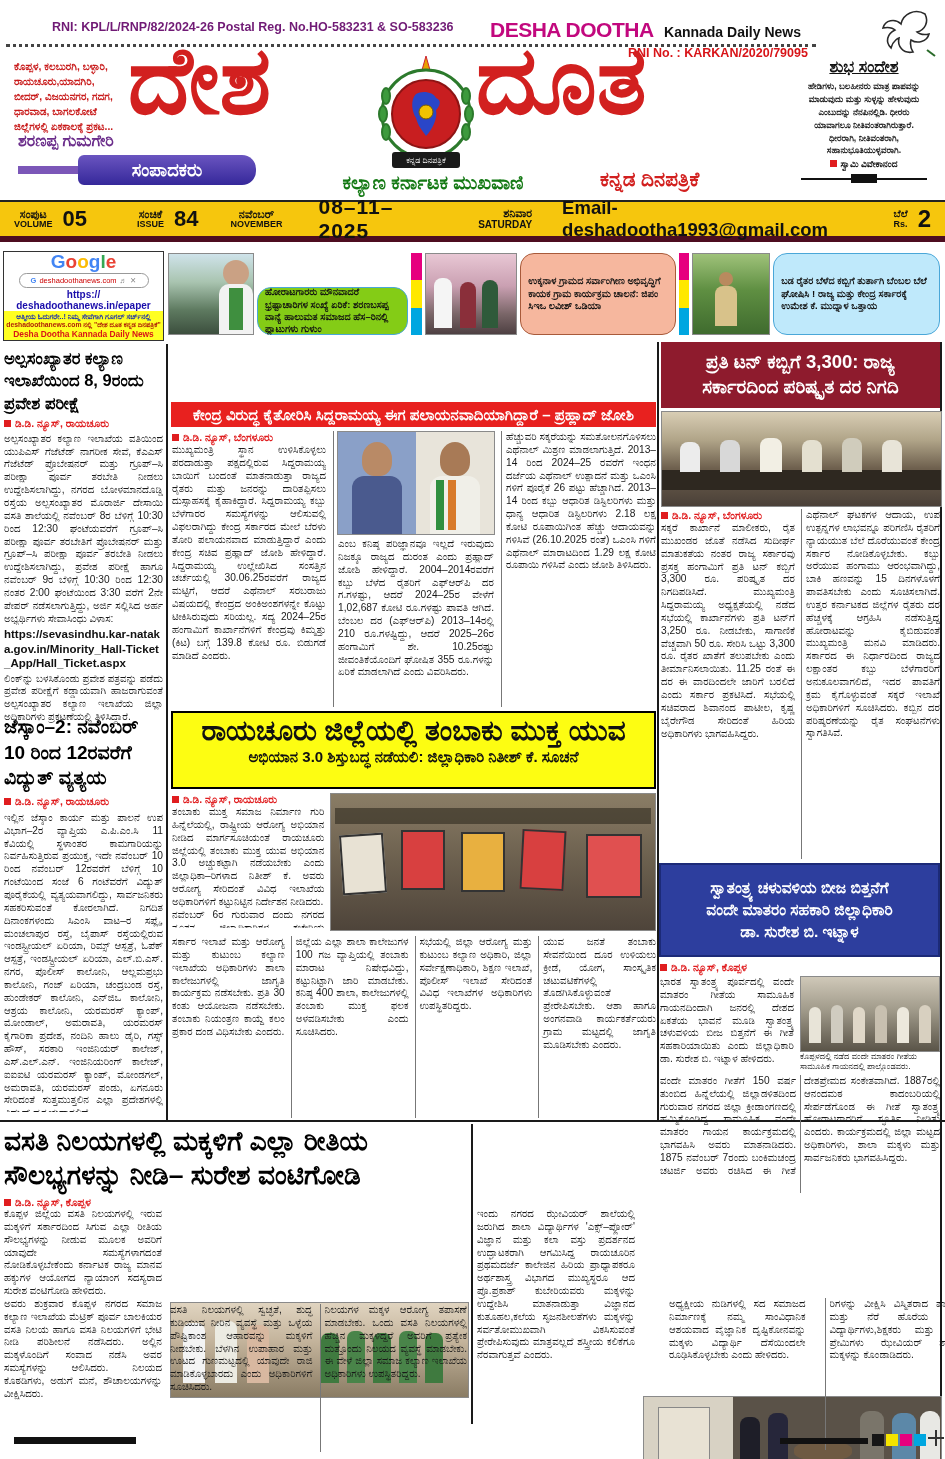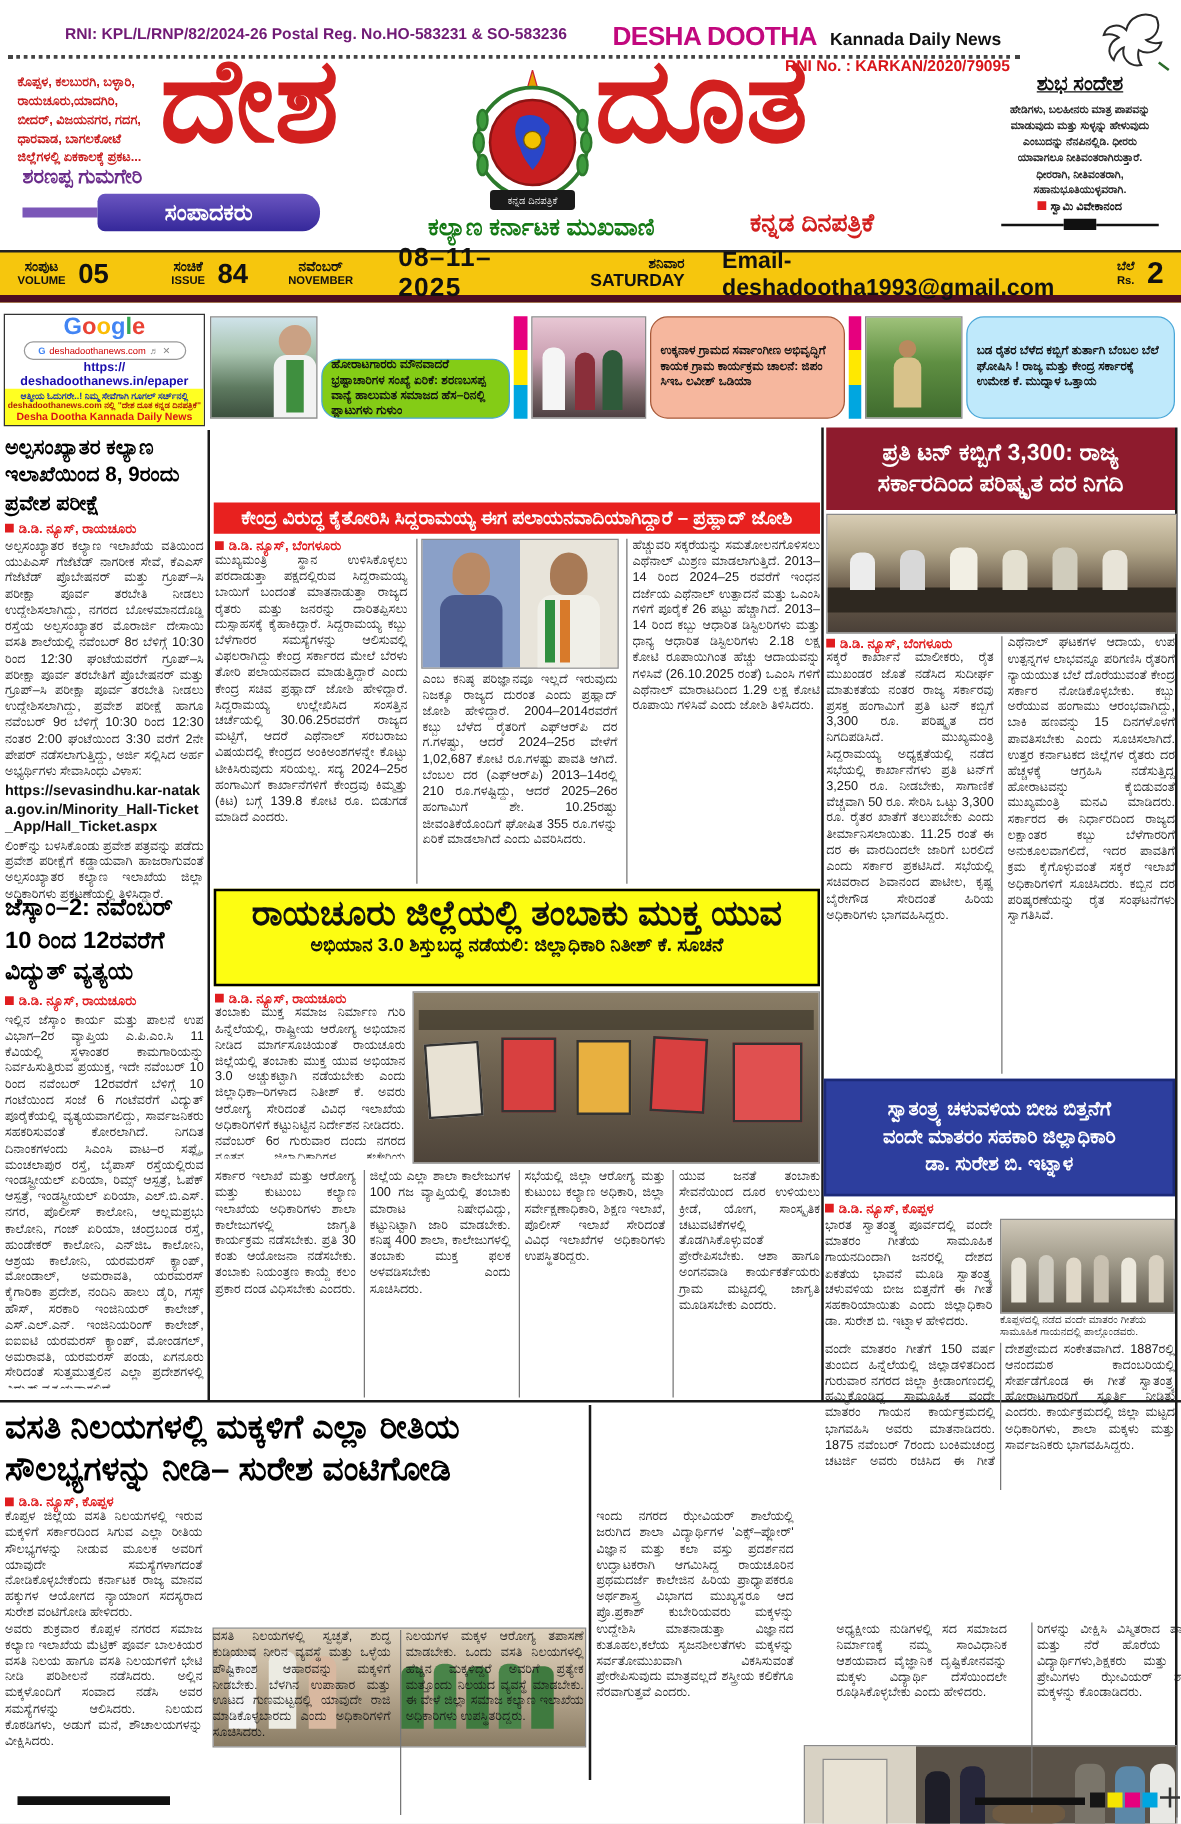--- a/index.html
+++ b/index.html
@@ -108,21 +108,21 @@
       <div style="font-size:9px;font-weight:bold;text-align:center;">ISSUE</div>
     </div>
     <div style="font-size:22px;font-weight:bold;">84</div>
     <div style="text-align:center;line-height:1.05;margin-left:22px;">
       <div style="font-size:11px;font-weight:bold;">ನವೆಂಬರ್</div>
       <div style="font-size:9px;font-weight:bold;">NOVEMBER</div>
     </div>
     <div style="font-size:21px;font-weight:bold;margin-left:26px;letter-spacing:1px;">08–11–2025</div>
     <div style="text-align:right;line-height:1.05;margin-left:26px;">
       <div style="font-size:11px;font-weight:bold;">ಶನಿವಾರ</div>
-      <div style="font-size:14px;font-weight:bold;">SATURDAY</div>
+      <div style="font-size:10px;font-weight:bold;">SATURDAY</div>
     </div>
     <div style="font-size:18.5px;font-weight:bold;margin-left:20px;">Email- deshadootha1993@gmail.com</div>
     <div style="text-align:center;line-height:1.05;margin-left:auto;">
       <div style="font-size:10px;font-weight:bold;">ಬೆಲೆ</div>
       <div style="font-size:9px;font-weight:bold;">Rs.</div>
     </div>
     <div style="font-size:24px;font-weight:bold;">2</div>
   </div>
 
   <div class="abs" style="left:3px;top:251px;width:161px;height:90px;border:1.5px solid #333;box-sizing:border-box;

